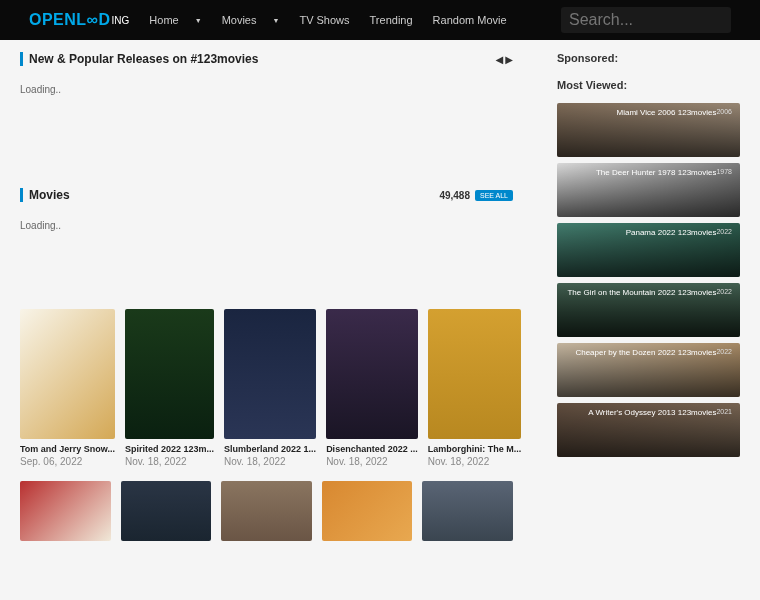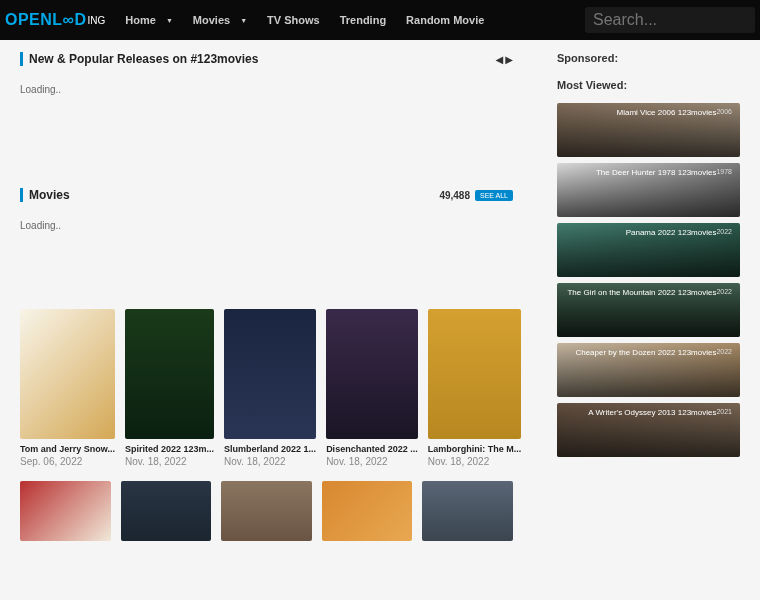--- a/index.html
+++ b/index.html
@@ -1,23 +1,23 @@
 <!DOCTYPE html>
 <html><head>
   <meta charset="utf-8">
   <style>
     * { margin: 0; padding: 0; box-sizing: border-box; }
     body { font-family: Arial, sans-serif; background: #f5f5f5; color: #333; font-size: 11px; }
     
-    .header { background: #0a0a0a; height: 40px; display: flex; align-items: center; padding: 0 5px; }
+    .header { background: #0a0a0a; height: 40px; display: flex; align-items: center; padding: 0 29px; }
     .logo { display: flex; align-items: center; margin-right: 20px; }
     .logo-main { color: #00a8e8; font-weight: bold; font-size: 16px; letter-spacing: 0.5px; }
     .logo-sub { color: #fff; font-size: 10px; margin-left: 1px; text-transform: uppercase; }
     .nav { display: flex; gap: 20px; flex: 1; }
-    .nav-item { color: #ccc; font-size: 11px; cursor: pointer; display: flex; align-items: center; gap: 10px; font-weight: bold; }
+    .nav-item { color: #ccc; font-size: 11px; cursor: pointer; display: flex; align-items: center; gap: 16px; }
     .caret { font-size: 7px; }
     .search-box { background: #1a1a1a; border-radius: 3px; display: flex; align-items: center; padding: 4px 8px; width: 170px; }
     .search-input { background: transparent; border: none; color: #888; font-size: 16px; flex: 1; outline: none; }
     .search-icon { color: #888; cursor: pointer; }
     
     .container { display: flex; padding: 12px 20px; gap: 32px; max-width: 760px; }
     .main { flex: 1; min-width: 0; }
     .sidebar { width: 195px; flex-shrink: 0; padding-left: 12px; }
     
     .section-header { display: flex; align-items: center; justify-content: space-between; margin-bottom: 10px; }

